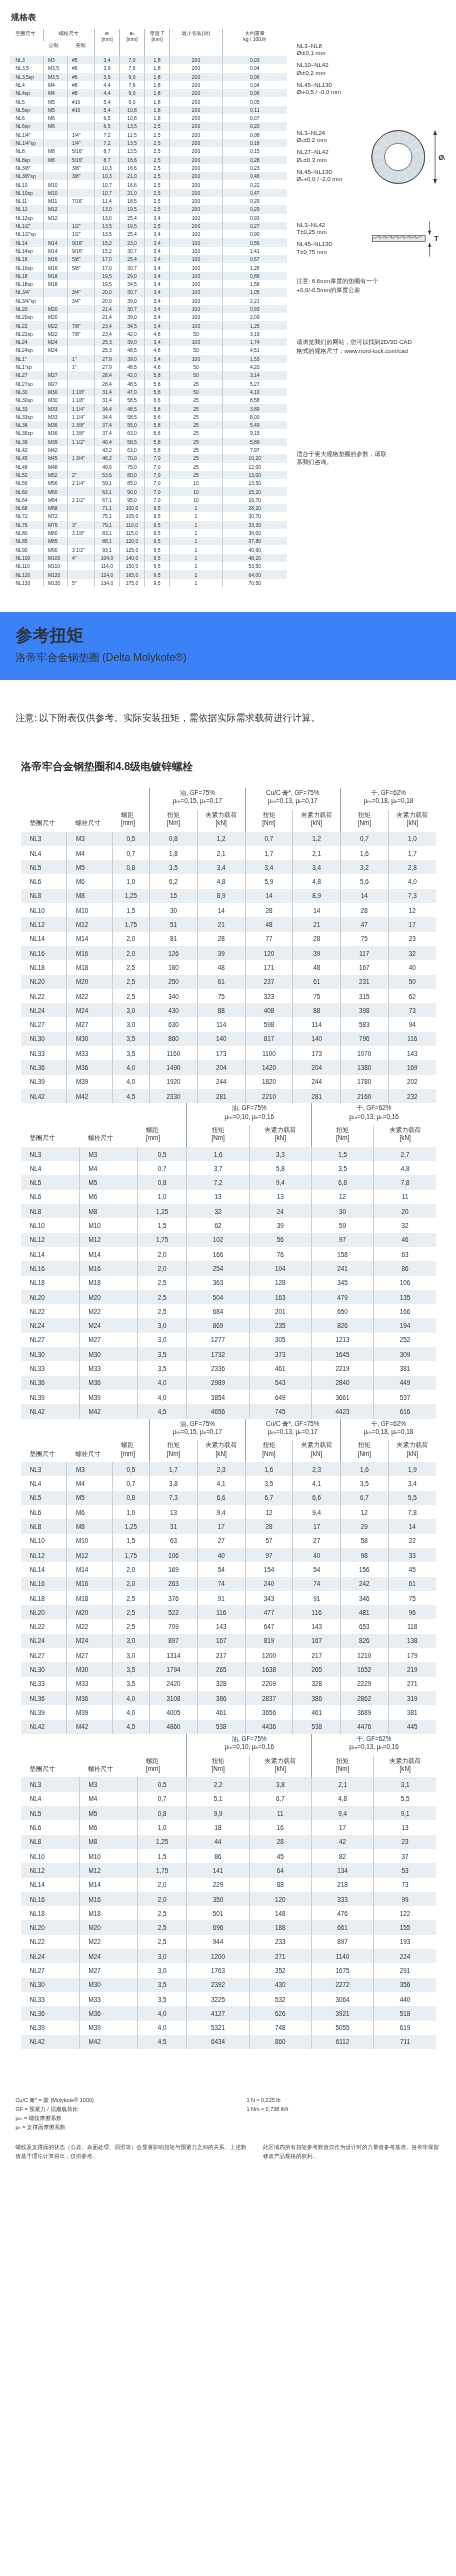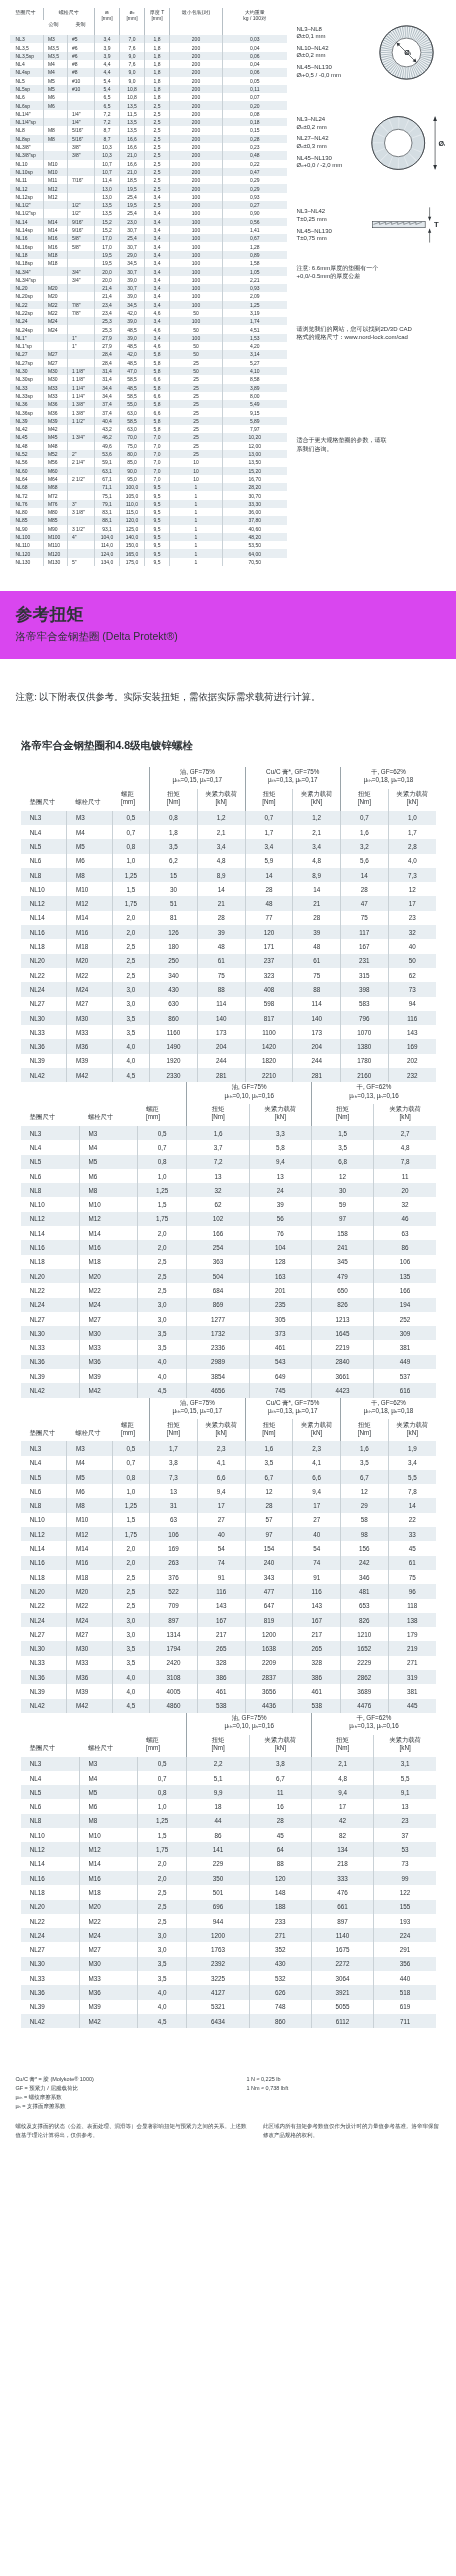--- a/index.html
+++ b/index.html
@@ -28,21 +28,21 @@
   
   .spec-side{width:161px;margin-left:10px;font-size:6px;position:relative;}
   .tol-block{display:flex;align-items:center;margin-bottom:14.3px;}
   .tol-lines{width:70px;line-height:1.25;}
   .tol-lines .range{margin-top:4.4px;}
   .tol-lines .tol{color:#2e3337;}
   .tol-art{flex:1;text-align:center;}
   .side-note{margin:14.3px 0 0 0;font-size:6px;line-height:1.45;white-space:pre-line;}
   .url{cursor:pointer;}
   
-  .torque-band{background:#d946ef;margin-top:25px;padding:12px 15.4px 14.3px 15.4px;}
+  .torque-band{background:#3b82f6;margin-top:25px;padding:12px 15.4px 14.3px 15.4px;}
   .torque-band h1{margin:0;font-size:17px;font-weight:bold;}
   .torque-band .sub{margin-top:4.4px;font-size:10.5px;font-weight:normal;}
   .notice{font-size:9.4px;margin:32px 15.4px 0 15.4px;font-family:Liberation Serif, serif;}
   .torque-wrap{padding:0 21px;}
   .tq-title{font-size:10.5px;font-weight:bold;margin:35px 0 14.3px 0;}
   .torque-table{width:100%;font-size:6.3px;table-layout:fixed;}
   .torque-table th{font-weight:normal;white-space:pre-line;vertical-align:bottom;
                    padding:1.1px 1.1px 4.4px 1.1px;text-align:center;line-height:1.3;}
   .torque-table thead th.group{vertical-align:top;padding-top:1.1px;border-left:0.6px solid #9aa4aa;}
   .torque-table thead th.subh{border-left:0.6px solid #c9d1d6;}
@@ -63,20 +63,21 @@
   .fp-right{flex:1;}
   svg{display:block;margin:0 auto;}
 </style>
 </head>
 <body>
 
 <div class="page">
 
 
   <section class="spec">
+    <h2>规格表</h2>
     <div class="spec-flex">
 
       <table class="spec-table">
         <colgroup>
           <col class="col-w1">
             <col class="col-w2">
             <col class="col-w3">
             <col class="col-w4">
           <col class="col-w5">
             <col class="col-w6">
@@ -749,32 +750,20 @@
       <aside class="spec-side">
 
         <div class="tol-block" style="margin-top:14.3px">
           <div class="tol-lines">
             <div class="range" style="margin-top:0">NL3–NL8</div>
             <div class="tol">Øᵢ±0,1 mm</div>
             <div class="range">NL10–NL42</div>
             <div class="tol">Øᵢ±0,2 mm</div>
             <div class="range">NL45–NL130</div>
             <div class="tol">Øᵢ+0,5 / -0,0 mm</div>
-          </div>
-          <div class="tol-art">
-            <svg width="61" height="61" viewBox="0 0 110 110" style="font-size:11px">
-              <circle cx="55" cy="55" r="48" fill="#eef2f4" stroke="#3a4045" stroke-width="1.4"></circle>
-              <circle cx="55" cy="55" r="37" fill="none" stroke="#aebac1" stroke-width="21" stroke-dasharray="1.6 2.1"></circle>
-              <circle cx="55" cy="55" r="48" fill="none" stroke="#3a4045" stroke-width="1.4"></circle>
-              <circle cx="55" cy="55" r="26" fill="#ffffff" stroke="#3a4045" stroke-width="1.2"></circle>
-              <line x1="37" y1="37" x2="73" y2="73" stroke="#2e3337" stroke-width="1.2"></line>
-              <path d="M37,37 l7,2 -5,5 z" fill="#2e3337"></path>
-              <path d="M73,73 l-7,-2 5,-5 z" fill="#2e3337"></path>
-              <text x="51" y="60" font-size="13" font-weight="bold" fill="#2e3337">Øᵢ</text>
-            </svg>
           </div>
         </div>
 
         <div class="tol-block" style="margin-top:29px">
           <div class="tol-lines">
             <div class="range" style="margin-top:0">NL3–NL24</div>
             <div class="tol">Øₒ±0,2 mm</div>
             <div class="range">NL27–NL42</div>
             <div class="tol">Øₒ±0,3 mm</div>
             <div class="range">NL45–NL130</div>
@@ -825,21 +814,21 @@
         <div class="side-note" style="margin-top:94px">适合于更大规格垫圈的参数，请联
 系我们咨询。</div>
 
       </aside>
     </div>
   </section>
 
   <section>
     <div class="torque-band">
       <h1>参考扭矩</h1>
-      <div class="sub">洛帝牢合金钢垫圈 (Delta Protekt®)</div>
+      <div class="sub">洛帝牢合金钢垫圈 (Delta Molykote®)</div>
     </div>
     <p class="notice">注意: 以下附表仅供参考。实际安装扭矩，需依据实际需求载荷进行计算。</p>
     <div class="torque-wrap" id="torque-tables">
         <h3 class="tq-title">洛帝牢合金钢垫圈和4.8级电镀锌螺栓</h3>
         <table class="torque-table">
           <colgroup>
             <col style="width: 11%;">
             <col style="width: 11%;">
             <col style="width: 9%;">
             <col style="width: 11.5%;">

